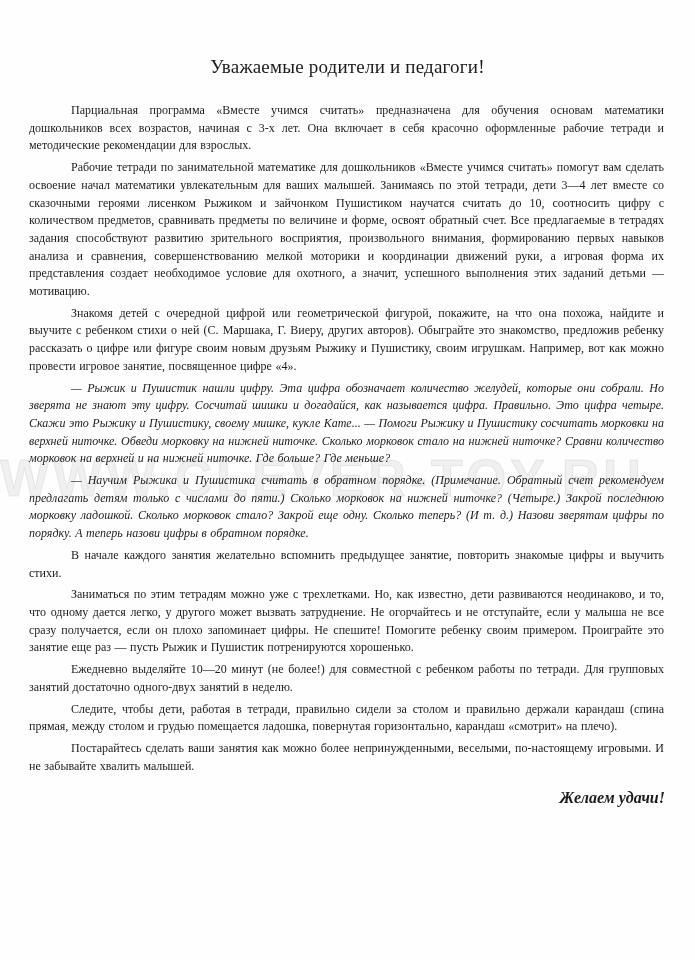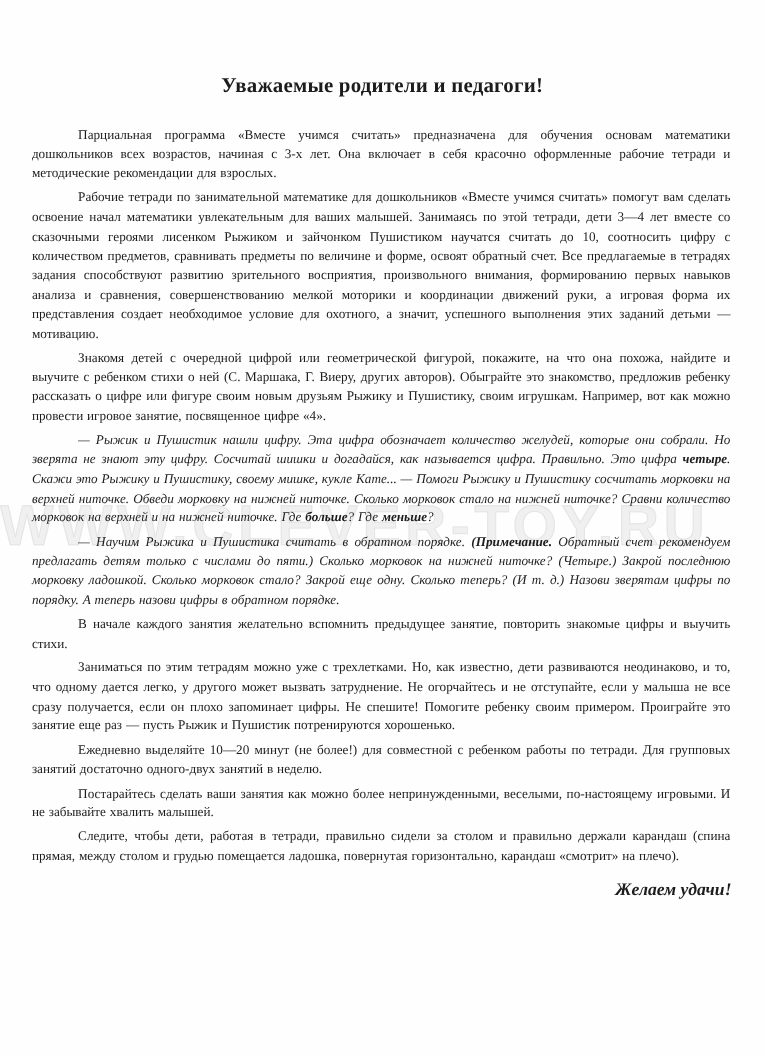--- a/index.html
+++ b/index.html
@@ -26,42 +26,42 @@
     color: rgba(120,120,120,0.10);
     -webkit-text-stroke: 1px rgba(110,110,110,0.12);
     white-space: nowrap;
     z-index: 0;
     user-select: none;
     pointer-events: none;
   }
   .title {
     position: relative;
     z-index: 1;
-    margin: 16px;
+    margin: 4px;
     padding-top: 52px;
     text-align: center;
     font-size: 19px;
-    font-weight: bold;
+    font-weight: normal;
     letter-spacing: 0.2px;
   }
   .content {
     position: relative;
     z-index: 1;
     margin: 24px 27px 0 25px;
   }
   .para {
     margin: 4px;
     font-size: 12px;
     line-height: 17.7px;
     text-align: justify;
     text-indent: 42px;
     word-spacing: 0.5px;
   }
   .para.italic { font-style: italic; }
-  .para .b { font-weight: bold; }
+  .para .b { font-weight: normal; }
   .closing {
     position: relative;
     z-index: 1;
     margin: 14px 30px 0 0;
     text-align: right;
     font-size: 16px;
     font-weight: bold;
     font-style: italic;
     padding-left: 12px;
   }
@@ -76,18 +76,18 @@
 
   <div class="content">
       <p class="para normal"><span>Парциальная программа «Вместе учимся считать» предназначена для обучения основам математики дошкольников всех возрастов, начиная с 3-х лет. Она включает в себя красочно оформленные рабочие тетради и методические рекомендации для взрослых.</span></p>
       <p class="para normal"><span>Рабочие тетради по занимательной математике для дошкольников «Вместе учимся считать» помогут вам сделать освоение начал математики увлекательным для ваших малышей. Занимаясь по этой тетради, дети 3—4 лет вместе со сказочными героями лисенком Рыжиком и зайчонком Пушистиком научатся считать до 10, соотносить цифру с количеством предметов, сравнивать предметы по величине и форме, освоят обратный счет. Все предлагаемые в тетрадях задания способствуют развитию зрительного восприятия, произвольного внимания, формированию первых навыков анализа и сравнения, совершенствованию мелкой моторики и координации движений руки, а игровая форма их представления создает необходимое условие для охотного, а значит, успешного выполнения этих заданий детьми — мотивацию.</span></p>
       <p class="para normal"><span>Знакомя детей с очередной цифрой или геометрической фигурой, покажите, на что она похожа, найдите и выучите с ребенком стихи о ней (С. Маршака, Г. Виеру, других авторов). Обыграйте это знакомство, предложив ребенку рассказать о цифре или фигуре своим новым друзьям Рыжику и Пушистику, своим игрушкам. Например, вот как можно провести игровое занятие, посвященное цифре «4».</span></p>
       <p class="para italic"><span>— Рыжик и Пушистик нашли цифру. Эта цифра обозначает количество желудей, которые они собрали. Но зверята не знают эту цифру. Сосчитай шишки и догадайся, как называется цифра. Правильно. Это цифра </span><span class="b">четыре</span><span>. Скажи это Рыжику и Пушистику, своему мишке, кукле Кате... — Помоги Рыжику и Пушистику сосчитать морковки на верхней ниточке. Обведи морковку на нижней ниточке. Сколько морковок стало на нижней ниточке? Сравни количество морковок на верхней и на нижней ниточке. Где </span><span class="b">больше</span><span>? Где </span><span class="b">меньше</span><span>?</span></p>
       <p class="para italic"><span>— Научим Рыжика и Пушистика считать в обратном порядке. </span><span class="b">(Примечание.</span><span> Обратный счет рекомендуем предлагать детям только с числами до пяти.) Сколько морковок на нижней ниточке? (Четыре.) Закрой последнюю морковку ладошкой. Сколько морковок стало? Закрой еще одну. Сколько теперь? (И т. д.) Назови зверятам цифры по порядку. А теперь назови цифры в обратном порядке.</span></p>
       <p class="para normal"><span>В начале каждого занятия желательно вспомнить предыдущее занятие, повторить знакомые цифры и выучить стихи.</span></p>
       <p class="para normal"><span>Заниматься по этим тетрадям можно уже с трехлетками. Но, как известно, дети развиваются неодинаково, и то, что одному дается легко, у другого может вызвать затруднение. Не огорчайтесь и не отступайте, если у малыша не все сразу получается, если он плохо запоминает цифры. Не спешите! Помогите ребенку своим примером. Проиграйте это занятие еще раз — пусть Рыжик и Пушистик потренируются хорошенько.</span></p>
       <p class="para normal"><span>Ежедневно выделяйте 10—20 минут (не более!) для совместной с ребенком работы по тетради. Для групповых занятий достаточно одного-двух занятий в неделю.</span></p>
+      <p class="para normal"><span>Следите, чтобы дети, работая в тетради, правильно сидели за столом и правильно держали карандаш (спина прямая, между столом и грудью помещается ладошка, повернутая горизонтально, карандаш «смотрит» на плечо).</span></p>
       <p class="para normal"><span>Постарайтесь сделать ваши занятия как можно более непринужденными, веселыми, по-настоящему игровыми. И не забывайте хвалить малышей.</span></p>
-      <p class="para normal"><span>Следите, чтобы дети, работая в тетради, правильно сидели за столом и правильно держали карандаш (спина прямая, между столом и грудью помещается ладошка, повернутая горизонтально, карандаш «смотрит» на плечо).</span></p>
     </div>
 
   <div class="closing">Желаем удачи!</div>
 </div>
 
 </body></html>

